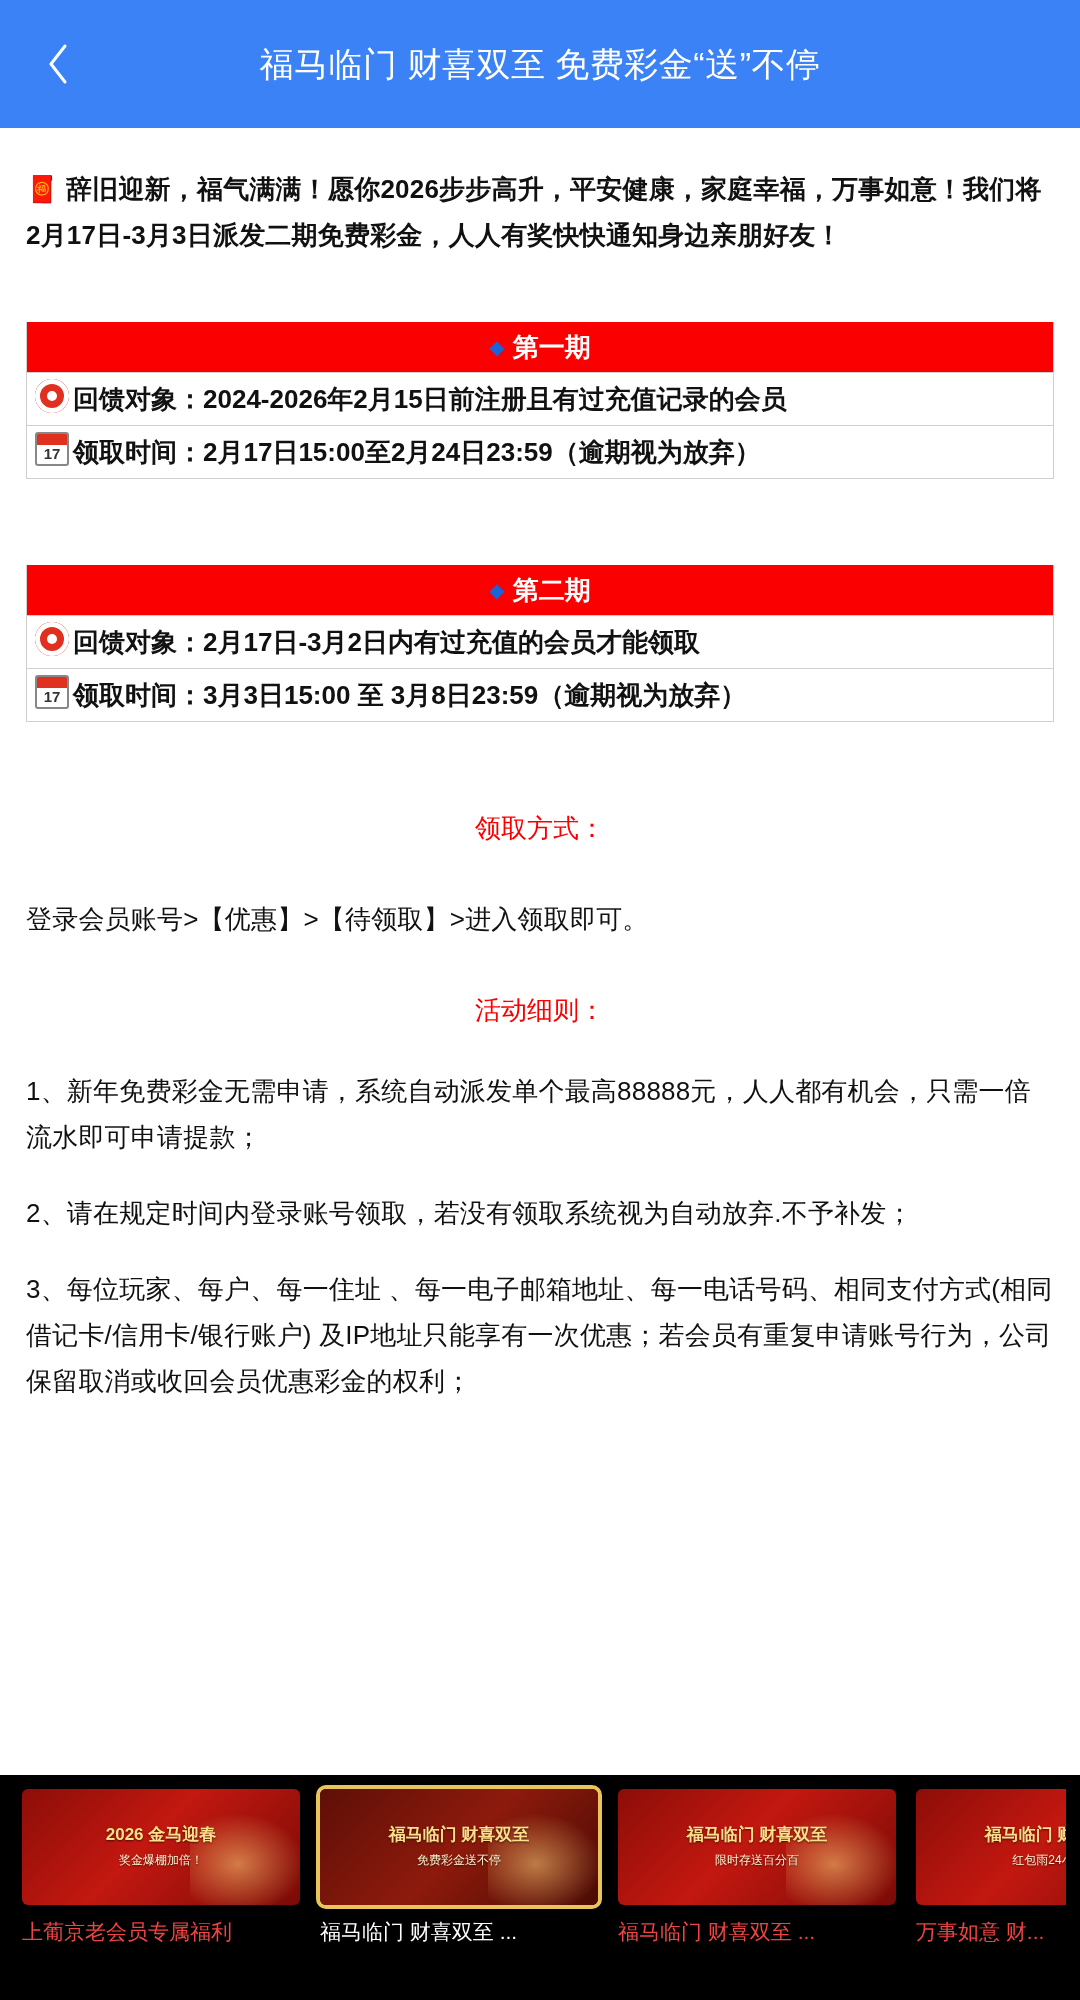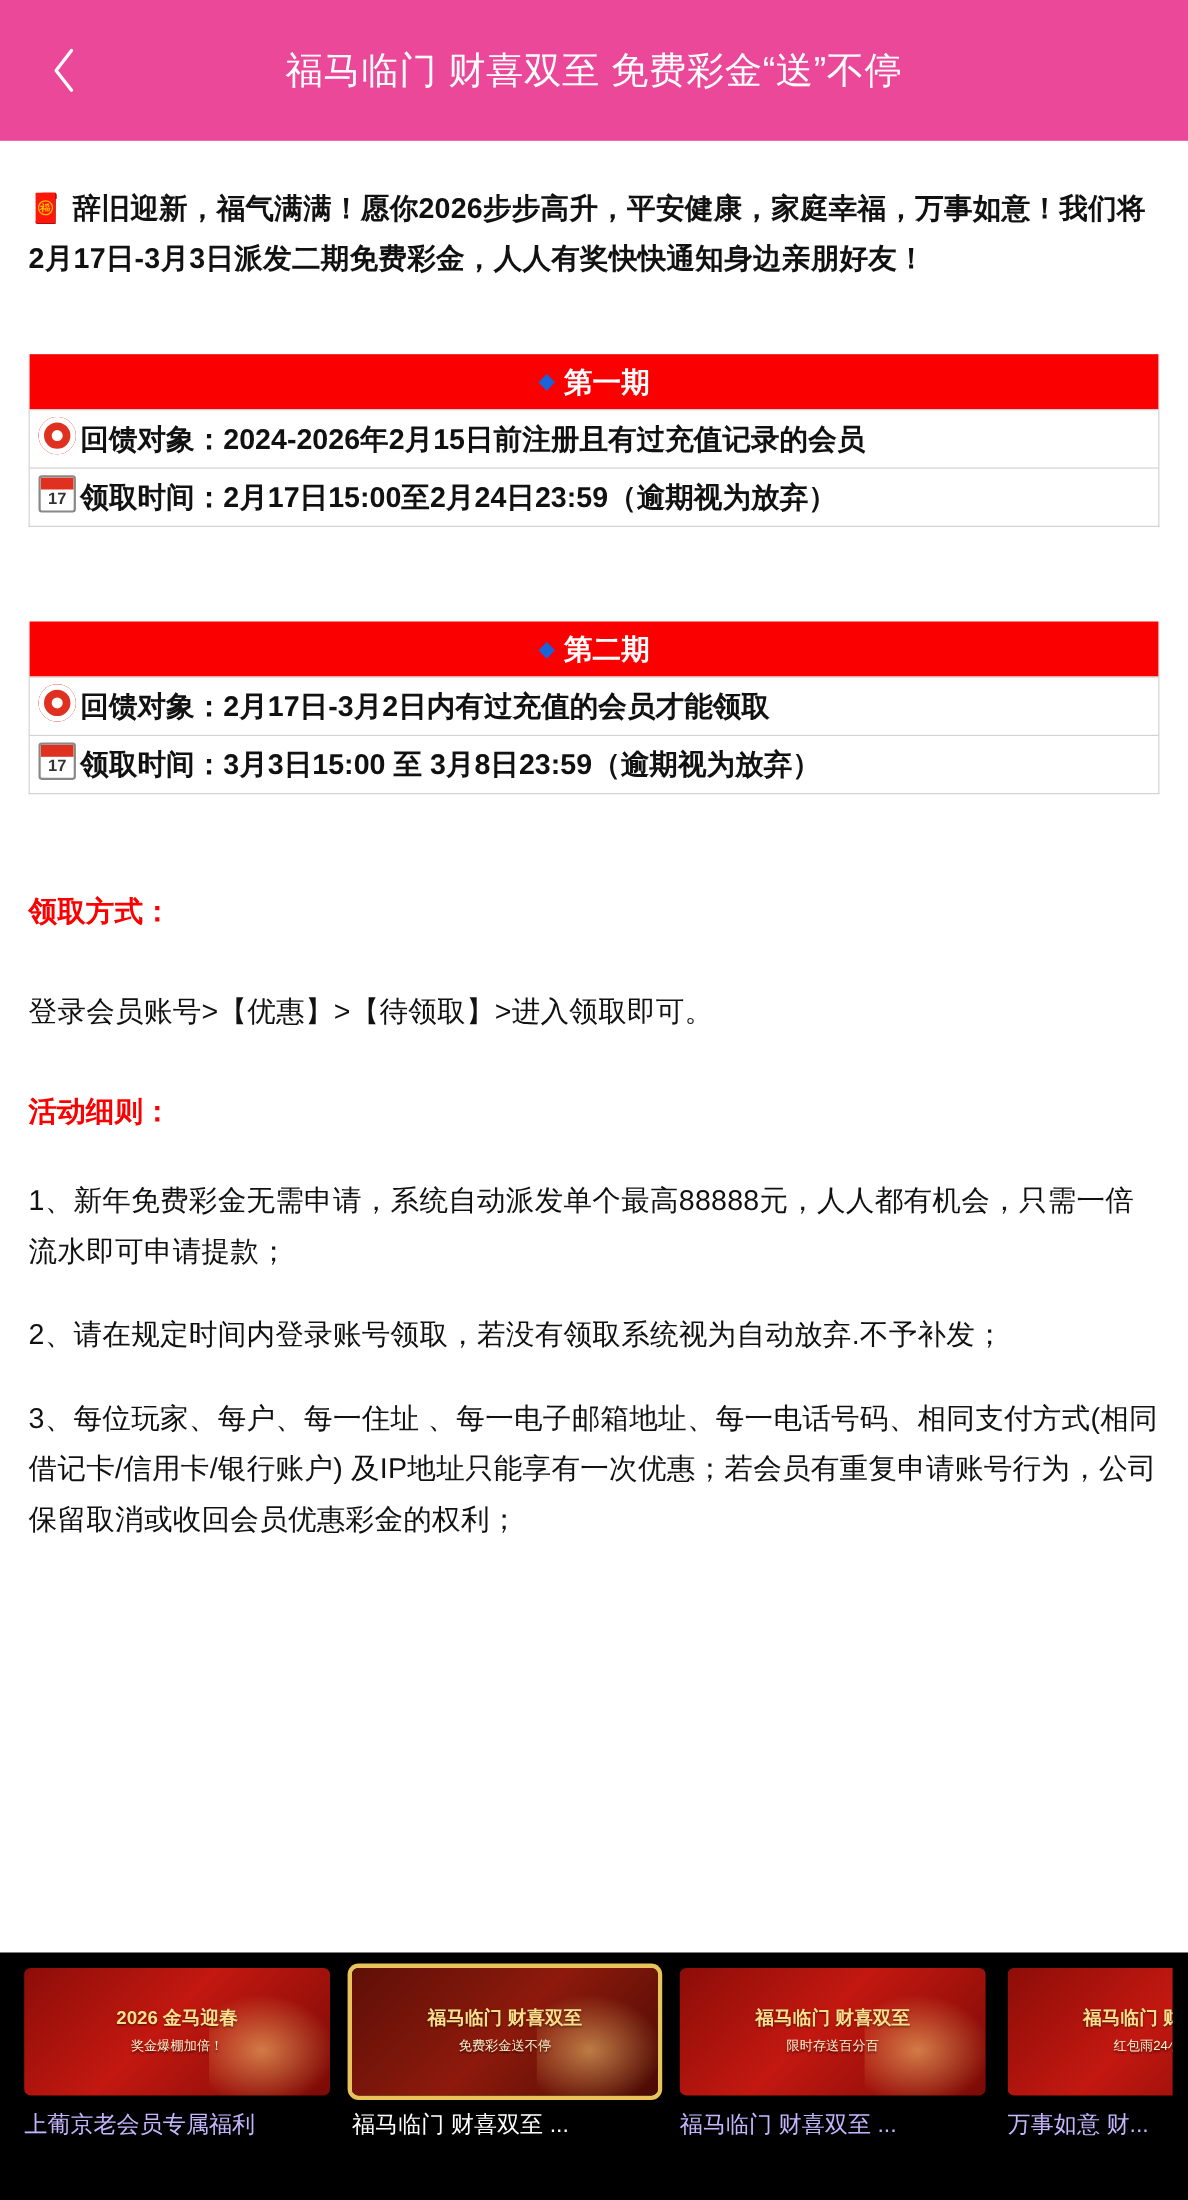--- a/index.html
+++ b/index.html
@@ -9,21 +9,21 @@
     background: #ffffff;
     font-family: "Liberation Sans", "DejaVu Sans", sans-serif;
   }
   body { position: relative; overflow: hidden; }
 
   
   .header {
     position: relative;
     width: 100%;
     height: 128px;
-    background: #ec4899;
+    background: #3b82f6;
     color: #ffffff;
     display: flex;
     align-items: center;
     justify-content: center;
   }
   .back-btn {
     position: absolute;
     left: 22px;
     top: 0;
     height: 128px;
@@ -137,22 +137,23 @@
     text-align: center;
     color: #333333;
     font-weight: 700;
   }
   .row-text { flex: 1; line-height: 40px; }
 
   
   .sec-title {
     color: #fb0000;
     font-size: 26px;
-    font-weight: 700;
+    font-weight: 400;
     line-height: 40px;
+    text-align: center;
   }
   .para {
     font-size: 26px;
     line-height: 46px;
     color: #111111;
     font-weight: 400;
     letter-spacing: 0.2px;
   }
   .gap-28 { height: 30px; }
   .gap-44 { height: 48px; }
@@ -210,21 +211,21 @@
     position: absolute;
     right: -10px; bottom: -14px;
     width: 120px; height: 110px;
     background: radial-gradient(ellipse at 40% 50%, rgba(255,210,120,.55), rgba(255,170,60,0) 65%);
     z-index: 1;
   }
   .thumb-img.gold {
     background: linear-gradient(135deg, #5e0f07 0%, #8d1a0c 50%, #4a0a04 100%);
   }
   .thumb-caption {
-    color: #c4b5fd;
+    color: #ef4444;
     font-size: 21px;
     line-height: 30px;
     margin-top: 12px;
     white-space: nowrap;
     overflow: hidden;
     text-overflow: ellipsis;
   }
   .thumb-caption.active { color: #ffffff; }
 </style>
 </head>

